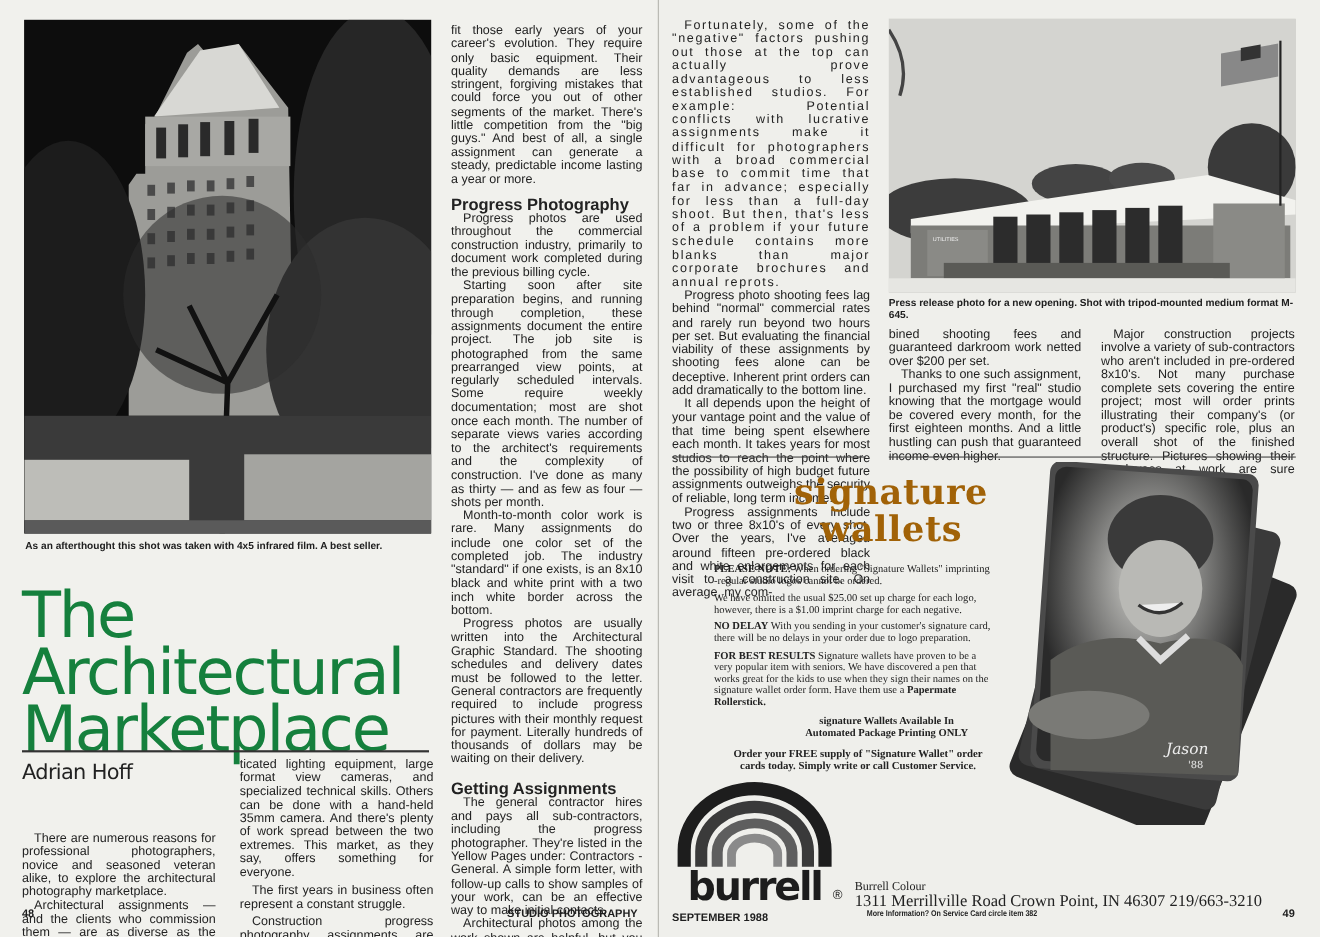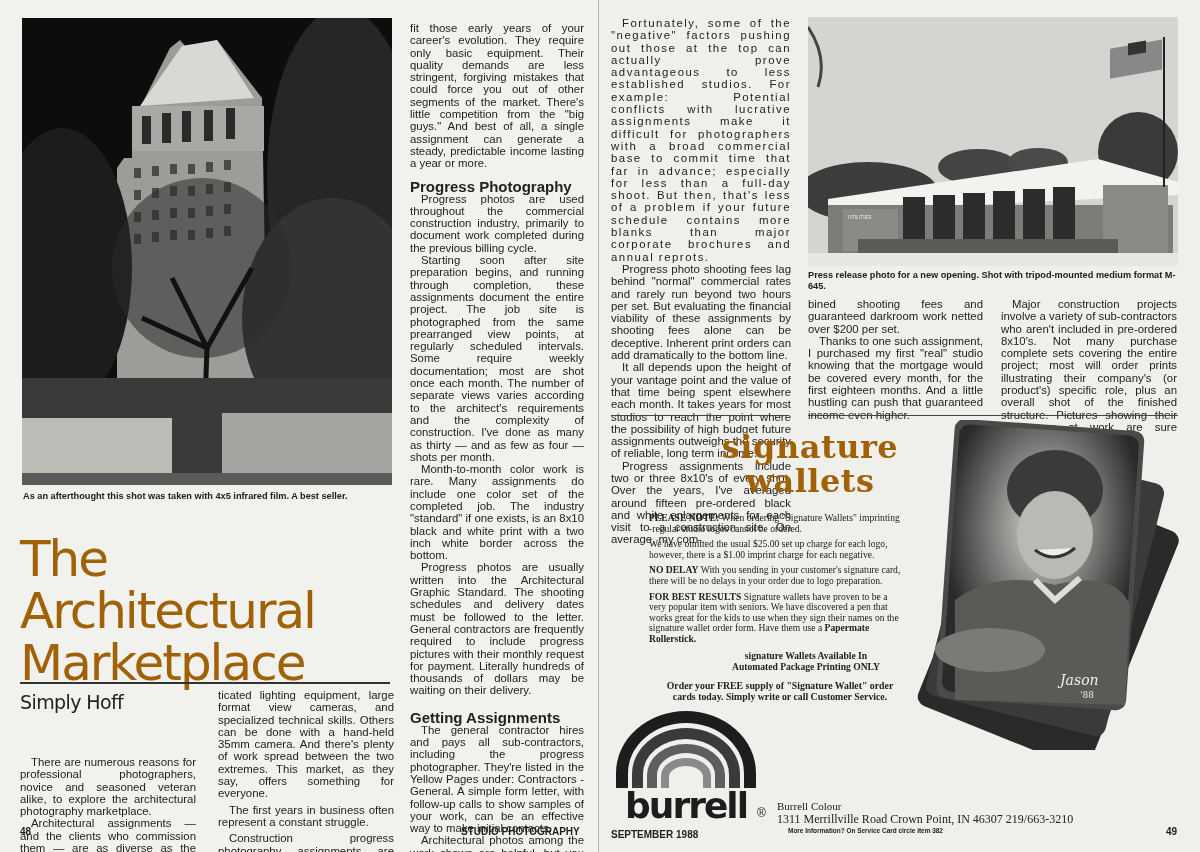--- a/index.html
+++ b/index.html
@@ -13,21 +13,21 @@
   .txt h3 { font-size: 15px; font-weight: bold; margin-top: 10px; line-height: 13px; }
   .caption { font-size: 9.2px; font-weight: bold; color: #202020; line-height: 11px; }
   .folio { font-size: 10px; font-weight: bold; position: absolute; }
 
   
   .photo-left { position: absolute; left: 22px; top: 18px; width: 370px; height: 467px; background: #101010; overflow: hidden; }
   .photo-left svg { width: 100%; height: 100%; display: block; }
 
   .cap-left { position: absolute; left: 23px; top: 491px; width: 370px; }
 
-  .headline { position: absolute; left: 20px; top: 533px; width: 380px; font-family: "DejaVu Sans", sans-serif; font-weight: normal; font-size: 50px; line-height: 52px; letter-spacing: -2px; color: #a16207; }
+  .headline { position: absolute; left: 20px; top: 533px; width: 380px; font-family: "DejaVu Sans", sans-serif; font-weight: normal; font-size: 58px; line-height: 52px; letter-spacing: -2px; color: #15803d; }
 
   .rule-author { position: absolute; left: 20px; top: 682px; width: 370px; height: 2px; background: #333; }
   .author { position: absolute; left: 20px; top: 691px; font-family: "DejaVu Sans", sans-serif; font-size: 19px; letter-spacing: -0.6px; color: #222; }
 
   .col1 { position: absolute; left: 20px; top: 756px; width: 176px; }
   .col2 { position: absolute; left: 218px; top: 689px; width: 176px; }
   .col3 { position: absolute; left: 410px; top: 22px; width: 174px; }
 
   
   .col4 { position: absolute; left: 611px; top: 17px; width: 180px; }
@@ -48,21 +48,21 @@
   .ad-center { position: absolute; left: 656px; top: 650px; width: 300px; text-align: center; font-family: "Liberation Serif", serif; font-weight: bold; font-size: 9.6px; line-height: 11px; color: #222; }
   .ad-center2 { position: absolute; left: 630px; top: 680px; width: 300px; text-align: center; font-family: "Liberation Serif", serif; font-weight: bold; font-size: 9.8px; line-height: 11.2px; color: #222; }
 
   .cards { position: absolute; left: 895px; top: 420px; width: 290px; height: 330px; }
   .cards svg { width: 100%; height: 100%; display: block; }
 
   .logo { position: absolute; left: 611px; top: 708px; width: 150px; height: 112px; text-align: right; }
   .logo svg { width: 100%; height: 100%; display: block; }
   .reg { position: absolute; left: 757px; top: 806px; font-size: 12px; color: #222; }
   .company { position: absolute; left: 777px; top: 800px; font-family: "Liberation Serif", serif; font-size: 11px; color: #222; line-height: 12px; }
-  .address { position: absolute; left: 777px; top: 812px; font-family: "Liberation Serif", serif; font-size: 12px; color: #222; }
+  .address { position: absolute; left: 777px; top: 812px; font-family: "Liberation Serif", serif; font-size: 15px; color: #222; }
   .svc { position: absolute; left: 788px; top: 826px; font-size: 7.6px; font-weight: bold; color: #222; transform: scaleX(0.85); transform-origin: left; }
 </style>
 </head>
 <body>
 
 <div class="page-left">
 
   <div class="photo-left">
     <svg viewBox="0 0 370 467" preserveAspectRatio="none">
       <rect width="370" height="467" fill="#0d0d0d"></rect>
@@ -118,21 +118,21 @@
   </div>
 
   <div class="cap-left caption">As an afterthought this shot was taken with 4x5 infrared film. A best seller.</div>
 
   <div class="headline">
     <div>The Architectural</div>
     <div>Marketplace</div>
   </div>
 
   <div class="rule-author"></div>
-  <div class="author">Simply Hoff</div>
+  <div class="author">Adrian Hoff</div>
 
   <div class="col1 txt">
     <p>There are numerous reasons for professional photographers, novice and seasoned veteran alike, to explore the architectural photography marketplace.</p>
     <p>Architectural assignments — and the clients who commission them — are as diverse as the structures to photograph. Some demand sophis-</p>
   </div>
 
   <div class="col2 txt">
     <p style="text-indent:0">ticated lighting equipment, large format view cameras, and specialized technical skills. Others can be done with a hand-held 35mm camera. And there's plenty of work spread between the two extremes. This market, as they say, offers something for everyone.</p>
     <p style="margin-top:4px">The first years in business often represent a constant struggle.</p>
     <p style="margin-top:4px">Construction progress photography assignments are tailor made to</p>

